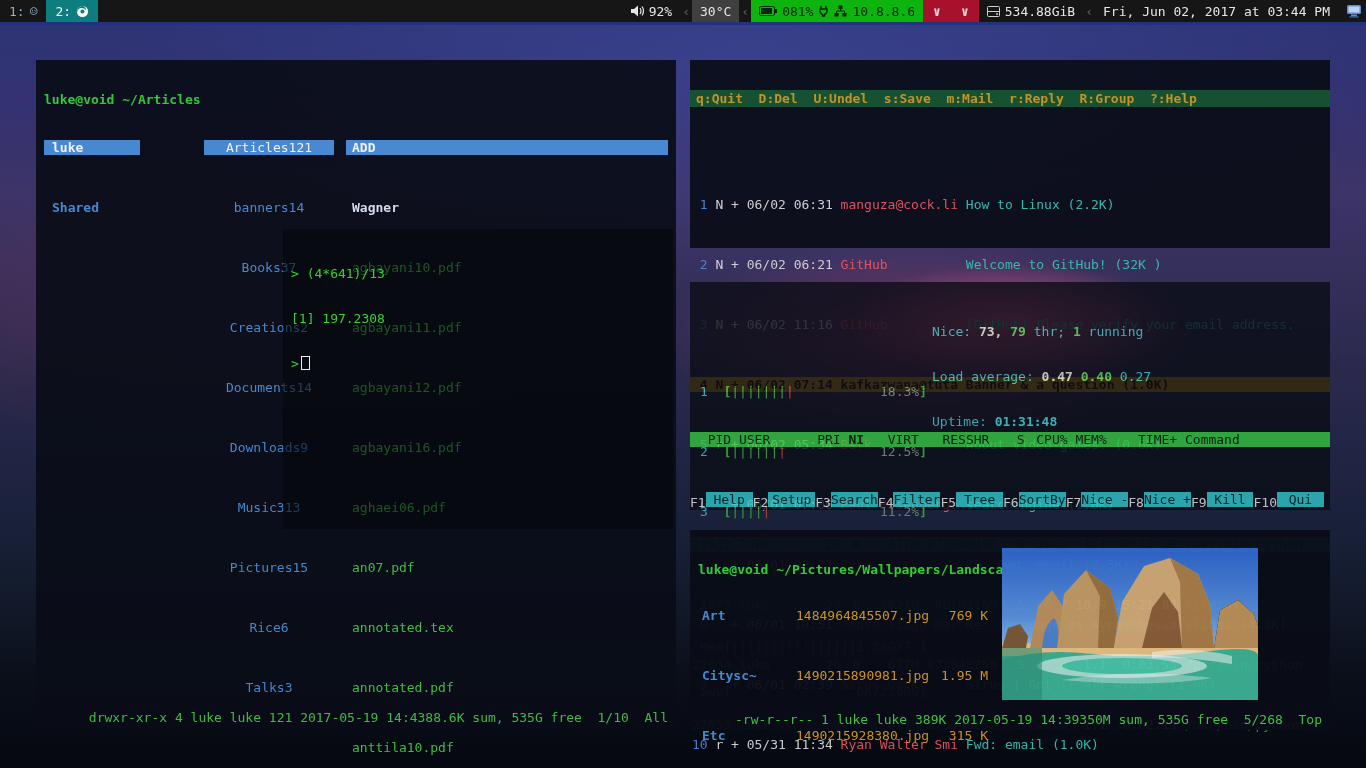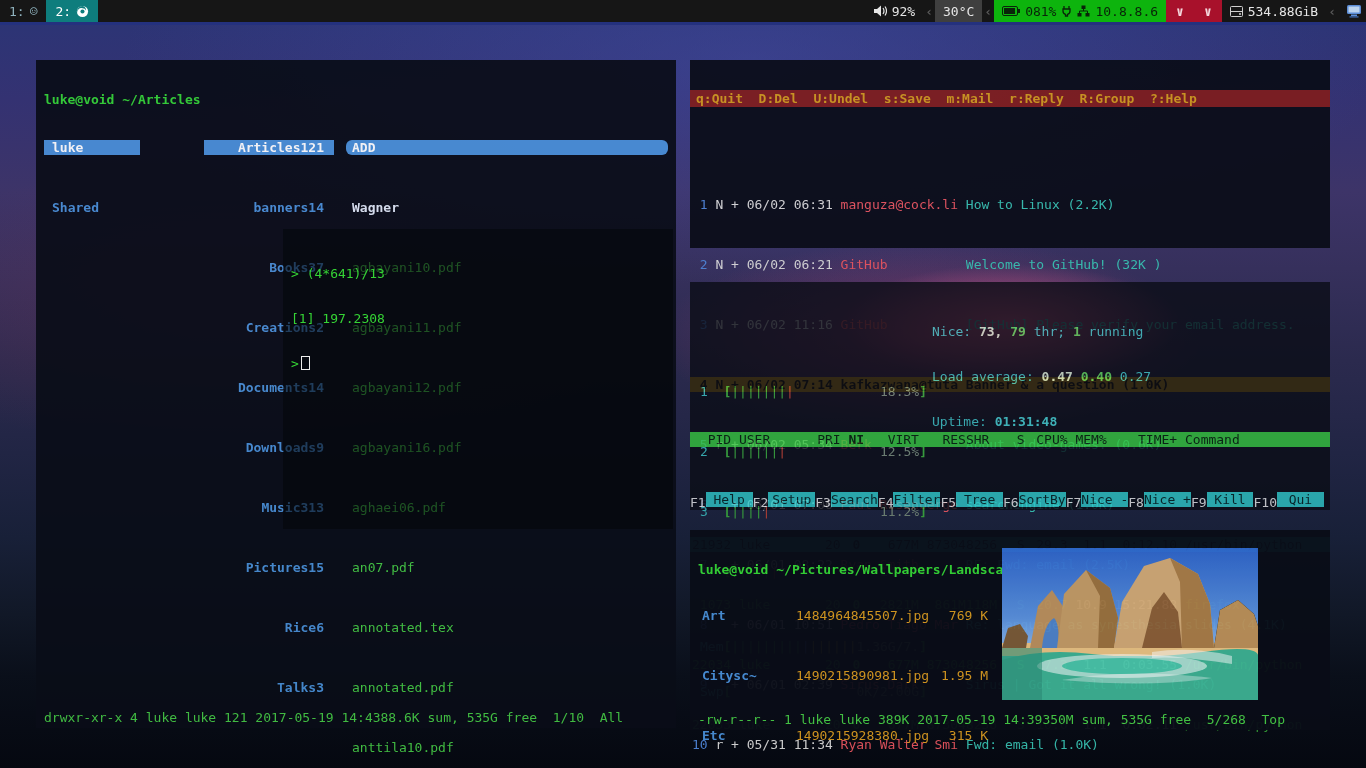--- a/index.html
+++ b/index.html
@@ -42,38 +42,38 @@
   .win.files { left:36px; top:60px; width:640px; height:668px; opacity:.93; z-index:1; }
   .title-line { padding:2px 8px 0 8px; height:18px; }
   .t-user { color:#35d435; font-weight:bold; }
   .t-path { color:#35d435; font-weight:bold; }
   .col { position:absolute; top:20px; }
   .col1 { left:8px; width:96px; }
   .col2 { left:168px; width:130px; }
   .col3 { left:310px; width:322px; }
   .plc { color:#4a90d8; font-weight:bold; padding:0 8px; }
   .plc.selected { background:#4a90d8; color:#fff; }
-  .dirrow { color:#4a90d8; font-weight:bold; padding:0 10px; display:flex; justify-content:flex-end; }
+  .dirrow { color:#4a90d8; font-weight:normal; padding:0 10px; display:flex; justify-content:center; }
   .dirrow.selected { background:#4a90d8; color:#fff; }
-  .entry { padding:0 6px; color:#46c946;border-radius:6px; }
+  .entry { padding:0 6px; color:#46c946; }
   .entry.t-header { background:#4a90d8; color:#fff; font-weight:bold; }
   .entry.t-dir { color:#dfe8f6; font-weight:bold; }
   .statusline { position:absolute; left:8px; right:8px; bottom:3px; height:15px;
-    color:#46c946; display:flex; justify-content:flex-start; }
+    color:#46c946; display:flex; justify-content:flex-end; }
 
   
   .float-term { position:absolute; left:283px; top:229px; width:390px; height:300px;
     background:rgba(4,7,10,.58); z-index:2; padding:7px 8px; font-size:13px;
     line-height:15px; color:#35d435; white-space:pre; }
   .cursor { display:inline-block; width:9px; height:14px; border:1.5px solid #eee;
     vertical-align:-2px; margin-left:2px; }
 
   
   .win.mail { left:690px; top:60px; width:640px; height:188px; opacity:.93; z-index:1; }
-  .mail-help { height:17px; padding:1px 6px 0 6px; background:#7f1d1d;
+  .mail-help { height:17px; padding:1px 6px 0 6px; background:#14532d;
     color:#d2991d; font-weight:bold; }
   .mrow { height:15px; display:flex; padding:0 2px; }
   .m-num { width:2ch; text-align:right; color:#4f85d8; }
   .m-flag { width:1ch; margin-left:1ch; color:#dcdcdc; }
   .m-plus { width:1ch; margin-left:1ch; color:#dcdcdc; }
   .m-date { margin-left:1ch; color:#d8d8d8; }
   .m-time { margin-left:1ch; color:#d8d8d8; }
   .m-from { margin-left:1ch; width:15ch; overflow:hidden; color:#e8555f; }
   .m-subj { margin-left:1ch; color:#38c2b2; overflow:hidden; flex:1; }
   .mrow.selected { background:#e0a312; }
@@ -183,20 +183,23 @@
   </div>
   <div class="seg">
     <svg class="icon-svg" width="13" height="11" viewBox="0 0 13 11">
         <rect x="0.5" y="0.5" width="12" height="10" rx="1" fill="none" stroke="#cfcfcf"></rect>
         <path d="M1 5.5h11" stroke="#cfcfcf"></path>
         <circle cx="10" cy="8" r="1" fill="#cfcfcf"></circle>
       </svg>
     <span>534.88GiB</span>
   </div>
   <span class="sep">‹</span>
+  <div class="seg">
+    <span>Fri, Jun 02, 2017 at 03:44 PM</span>
+  </div>
   <div class="seg" style="padding-right:4px;">
     <svg class="icon-svg" width="16" height="14" viewBox="0 0 16 14">
         <rect x="1" y="1" width="14" height="9" rx="1.5" fill="#5b8dd6"></rect>
         <rect x="2.5" y="2.5" width="11" height="6" fill="#bcd4ef"></rect>
         <rect x="5" y="10.5" width="6" height="1.6" fill="#5b8dd6"></rect>
         <rect x="3.5" y="12.2" width="9" height="1.4" fill="#3c66a8"></rect>
       </svg>
   </div>
 </div>
 <div class="blueline"></div>

